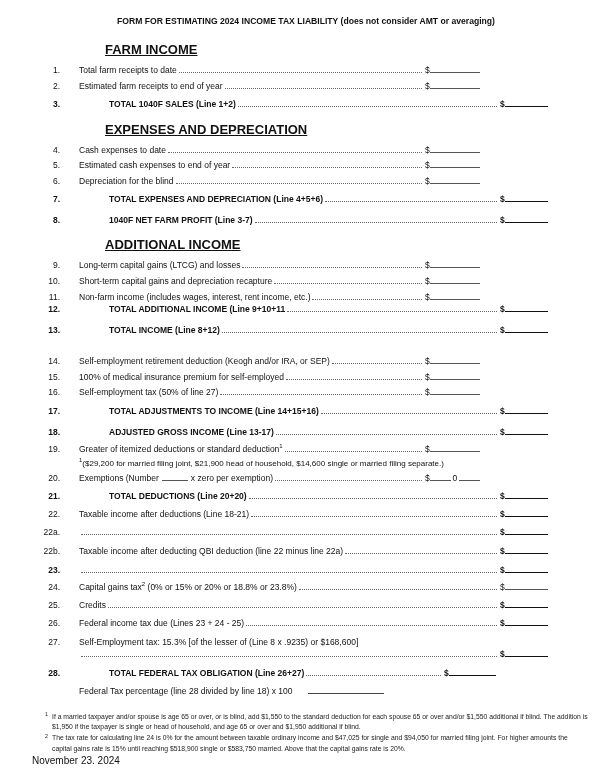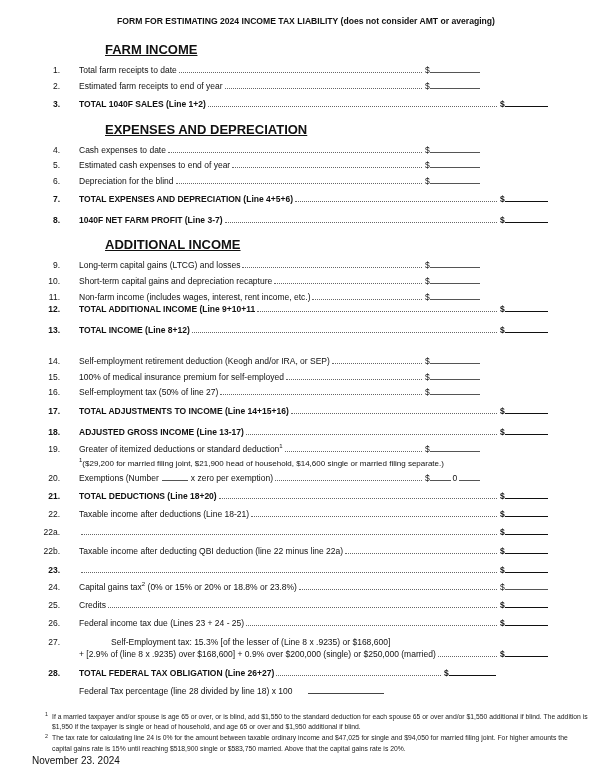--- a/index.html
+++ b/index.html
@@ -9,35 +9,35 @@
     display:flex;flex-direction:column;
     font-family:"Liberation Sans",sans-serif;
     font-size:8.5px;color:#111;overflow:hidden;
   }
   .title{text-align:center;font-weight:bold;font-size:8.6px;margin-bottom:11px;white-space:nowrap;}
   .sec{font-weight:bold;text-decoration:underline;margin:5px 0 8px 73px;font-size:13px;}
   .row{display:flex;align-items:baseline;margin-bottom:4.6px;min-height:11px;}
   .num{flex:none;width:28px;text-align:right;margin-right:19px;}
   .lbl{flex:none;white-space:nowrap;}
   .total{margin-top:3px;margin-bottom:6.5px;font-weight:bold;}
-  .total .lbl{}
+  .total .lbl{margin-left:30px;}
   .tight{margin-top:-3px;}
   .leader{flex:1;border-bottom:1px dotted #666;margin:0 3px 0 2px;height:2px;min-width:6px;}
   .money{flex:none;display:flex;align-items:baseline;}
   .m-left{width:55px;margin-right:100px;}
   .m-right{width:48px;margin-right:32px;}
   .m-mid{width:52px;margin-right:84px;}
   .blank{flex:1;height:2px;border-bottom:1.1px solid #555;}
   .mb{font-weight:bold;}
   .mb .blank{border-bottom:1.3px solid #111;}
   .val{padding:0 2px;}
   .inline-blank{display:inline-block;width:26px;height:2px;border-bottom:1px solid #555;margin:0 3px;}
   sup{font-size:6px;line-height:0;}
   .note .lbl{font-size:8px;white-space:normal;}
-  .row27a{margin-bottom:1.5px;gap:32px;}
+  .row27a{margin-bottom:1.5px;}
   .percent-gap{flex:none;width:16px;}
   .pblank{flex:none;width:76px;height:2px;border-bottom:1px solid #444;}
   .fnwrap{margin-top:10px;margin-right:-8px;}
   .fn{display:flex;margin-left:13px;margin-bottom:1px;font-size:6.8px;line-height:1.5;color:#222;}
   .fnm{flex:none;width:7px;font-size:5.3px;position:relative;top:-0.5px;}
   .fntext{flex:1;}
   .date{margin-top:auto;font-size:10px;}
 </style>
 </head>
 <body>
@@ -237,21 +237,21 @@
     <span class="leader"></span>
     <span class="money m-left">
         <span>$</span>
         <span class="blank"></span>
         <span class="val">0</span>
         <span class="blank"></span>
       </span>
   </div>
   <div class="row total">
     <span class="num">21.</span>
-    <span class="lbl">TOTAL DEDUCTIONS (Line 18+20)</span>
+    <span class="lbl">TOTAL DEDUCTIONS (Line 20+20)</span>
     <span class="leader"></span>
     <span class="money m-right mb">
         <span>$</span>
         <span class="blank"></span>
       </span>
   </div>
   <div class="row">
     <span class="num">22.</span>
     <span class="lbl">Taxable income after deductions (Line 18-21)</span>
     <span class="leader"></span>
@@ -312,21 +312,20 @@
         <span class="blank"></span>
       </span>
   </div>
 
   <div class="row row27a" style="margin-top:3px">
     <span class="num">27.</span>
     <span class="lbl">Self-Employment tax:  15.3% [of the lesser of (Line 8 x .9235) or $168,600]</span>
   </div>
   <div class="row">
     <span class="num"></span>
-    <span class="lbl">+ [2.9% of (line 8 x .9235) over $168,600] + 0.9% over $200,000 (single) or $250,000 (married)</span>
     <span class="leader"></span>
     <span class="money m-right mb">
         <span>$</span>
         <span class="blank"></span>
       </span>
   </div>
 
   <div class="row total">
     <span class="num">28.</span>
     <span class="lbl">TOTAL FEDERAL TAX OBLIGATION (Line 26+27)</span>

